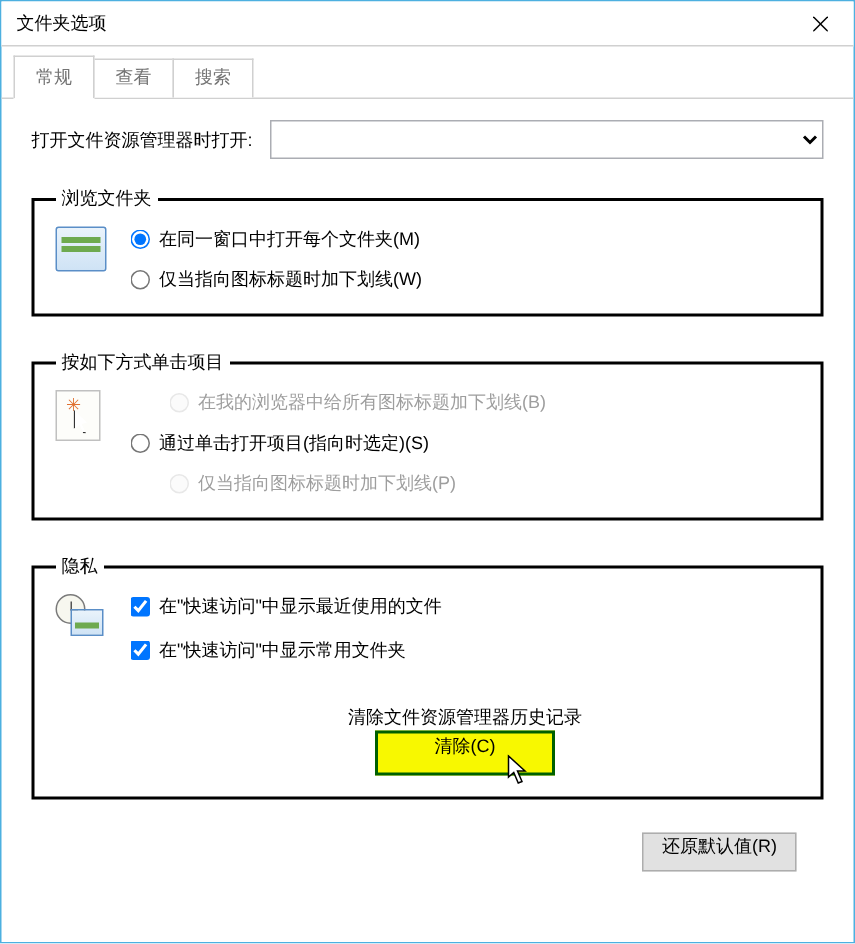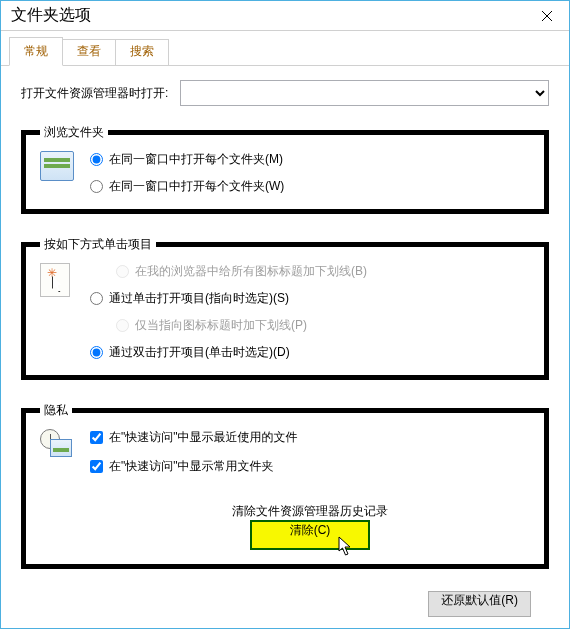--- a/index.html
+++ b/index.html
@@ -25,21 +25,21 @@
   .titlebar {
     height: 30px;
     background: #fff;
     border-bottom: 1px solid #d0d0d0;
     display: flex;
     align-items: center;
     justify-content: space-between;
     padding-left: 10px;
   }
   .titlebar-title {
-    font-size: 16px;
+    font-size: 12px;
     color: #000;
   }
   .close-btn {
     width: 45px;
     height: 30px;
     display: flex;
     align-items: center;
     justify-content: center;
     cursor: default;
   }
@@ -50,21 +50,21 @@
     gap: 0;
     position: relative;
   }
   .tab {
     padding: 5px 14px 5px 14px;
     border: 1px solid #d0d0d0;
     border-bottom: none;
     background: #fff;
     position: relative;
     margin-right: -1px;
-    color: #a16207;
+    color: #737373;
     cursor: default;
   }
   .tab.active {
     background: #fff;
     border: 1px solid #d0d0d0;
     border-bottom: 1px solid #fff;
     margin-bottom: -1px;
     z-index: 2;
   }
   .tab:not(.active) {
@@ -87,21 +87,21 @@
     color: #000;
   }
   select.combo {
     flex: 1;
     height: 24px;
     border: 1px solid #abadb3;
     background: #fff;
     padding: 12px 5px;
   }
   fieldset {
-    border: 5px solid #000000;
+    border: 2px solid #000000;
     margin: 0 0 22px 0;
     padding: 10px 14px 14px 14px;
   }
   legend {
     padding: 0 4px;
     color: #000;
   }
   .fs-row {
     display: flex;
     align-items: flex-start;
@@ -295,21 +295,21 @@
         <div class="fs-icon">
           <div class="icon-folder"></div>
         </div>
         <div class="fs-options">
           <div class="radio-row">
             <input type="radio" name="browse" checked="" style="">
             <label>在同一窗口中打开每个文件夹(M)</label>
           </div>
           <div class="radio-row">
             <input type="radio" name="browse" style="">
-            <label>在同一窗口中打开每个文件夹(W)</label>
+            <label>仅当指向图标标题时加下划线(W)</label>
           </div>
         </div>
       </div>
     </fieldset>
 
     <fieldset>
       <legend>按如下方式单击项目</legend>
       <div class="fs-row">
         <div class="fs-icon">
           <div class="icon-click"></div>
@@ -319,24 +319,20 @@
             <input type="radio" name="underline" disabled="" style="">
             <label>在我的浏览器中给所有图标标题加下划线(B)</label>
           </div>
           <div class="radio-row">
             <input type="radio" name="click" style="">
             <label>通过单击打开项目(指向时选定)(S)</label>
           </div>
           <div class="radio-row sub-indent disabled">
             <input type="radio" name="underline" disabled="" style="">
             <label>仅当指向图标标题时加下划线(P)</label>
-          </div>
-          <div class="radio-row">
-            <input type="radio" name="click" checked="" style="">
-            <label>通过双击打开项目(单击时选定)(D)</label>
           </div>
         </div>
       </div>
     </fieldset>
 
     <fieldset class="fs-privacy">
       <legend>隐私</legend>
       <div class="fs-row">
         <div class="fs-icon">
           <div class="icon-privacy">

